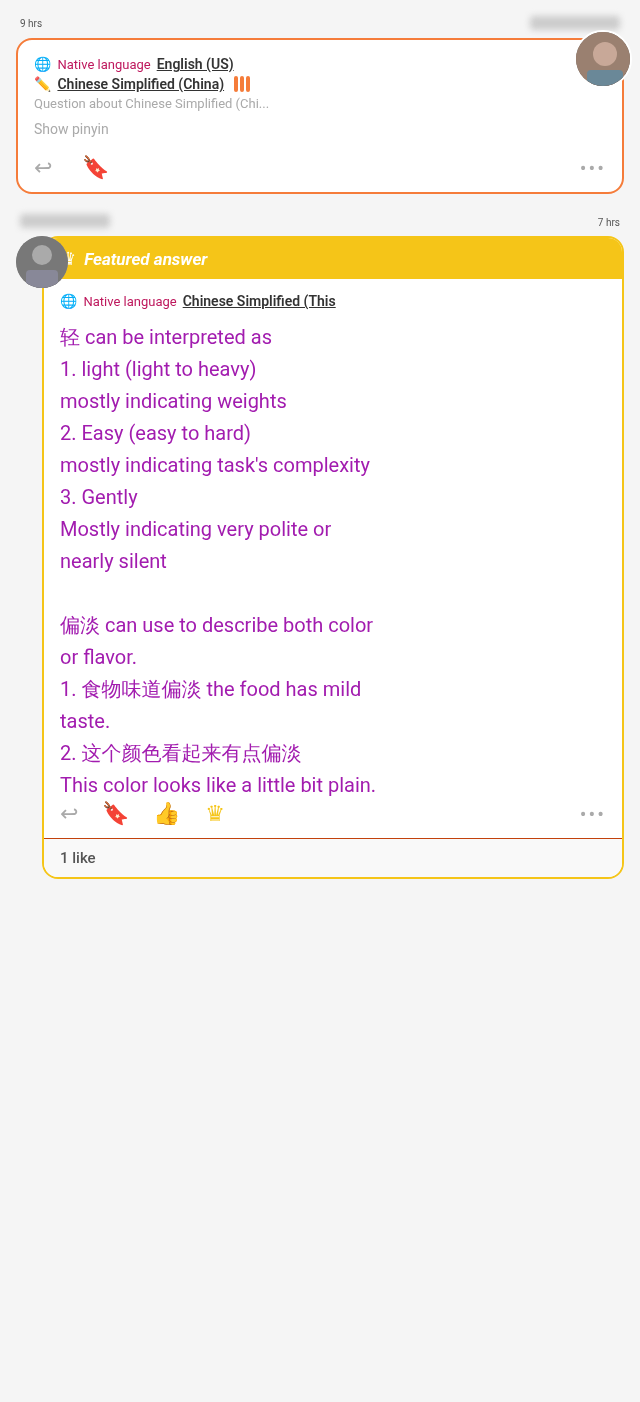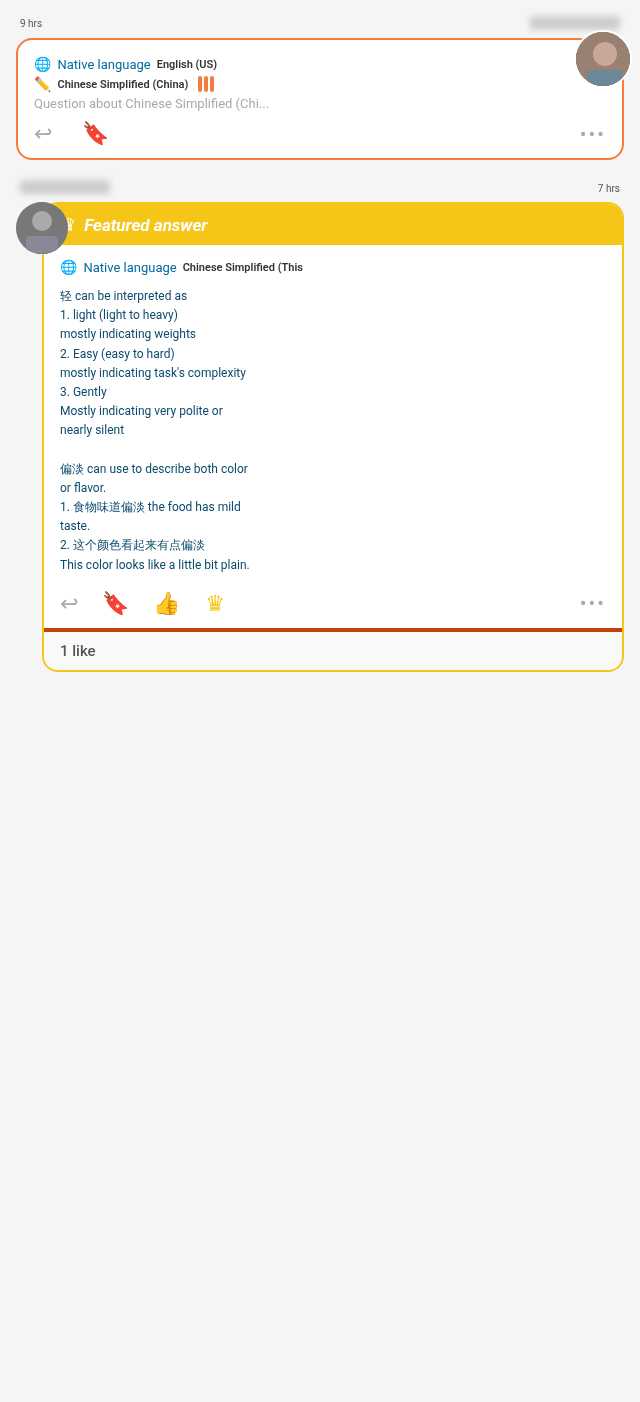--- a/index.html
+++ b/index.html
@@ -63,26 +63,27 @@
       align-items: center;
       gap: 6px;
       margin-bottom: 4px;
     }
     .meta-icon {
       color: #aaa;
       font-size: 14px;
     }
     .meta-label {
       font-size: 13px;
-      color: #0369a1;
+      color: #be185d;
     }
     .meta-value {
-      font-size: 11px;
+      font-size: 14px;
       color: #333;
       font-weight: 600;
+      text-decoration: underline;
     }
     .lang-bars {
       display: inline-flex;
       gap: 2px;
       margin-left: 4px;
     }
     .lang-bar {
       width: 4px;
       height: 16px;
       background: #f57c3a;
@@ -176,24 +177,23 @@
     .answer-body {
       padding: 14px 16px 12px 16px;
     }
     .answer-meta-row {
       display: flex;
       align-items: center;
       gap: 6px;
       margin-bottom: 12px;
     }
     .answer-content {
-      font-size: 12px;
+      font-size: 20px;
       line-height: 1.6;
-      color: #0c4a6e;
-      margin-bottom: 16px;
+      color: #a21caf;
     }
     .see-translation {
       font-size: 14px;
       color: #aaa;
       margin-bottom: 18px;
     }
     .answer-action-row {
       display: flex;
       align-items: center;
       gap: 24px;
@@ -201,21 +201,21 @@
     .action-icon-red {
       font-size: 22px;
       color: #e05a2b;
     }
     .action-icon-yellow {
       font-size: 22px;
       color: #f5c518;
     }
     .likes-row {
       background: #f9f9f9;
-      border-top: 4px solid #c2410c;
+      border-top: 1px solid #c2410c;
       padding: 10px 16px;
       font-size: 15px;
       color: #555;
       font-weight: 500;
     }
   </style>
 </head>
 <body>
 
 <div class="time-row">
@@ -249,20 +249,21 @@
     <span class="lang-bars">
       <span class="lang-bar"></span>
       <span class="lang-bar"></span>
       <span class="lang-bar"></span>
     </span>
   </div>
 
   <div class="sub-label">Question about Chinese Simplified (Chi...</div>
 
 
+  <div class="show-pinyin">Show pinyin</div>
 
   <div class="action-row">
     <span class="action-icon">↩</span>
     <span class="action-icon">🔖</span>
     <span class="action-spacer"></span>
     <span class="more-icon">•••</span>
   </div>
 </div>
 
 <div class="answer-time-row">

